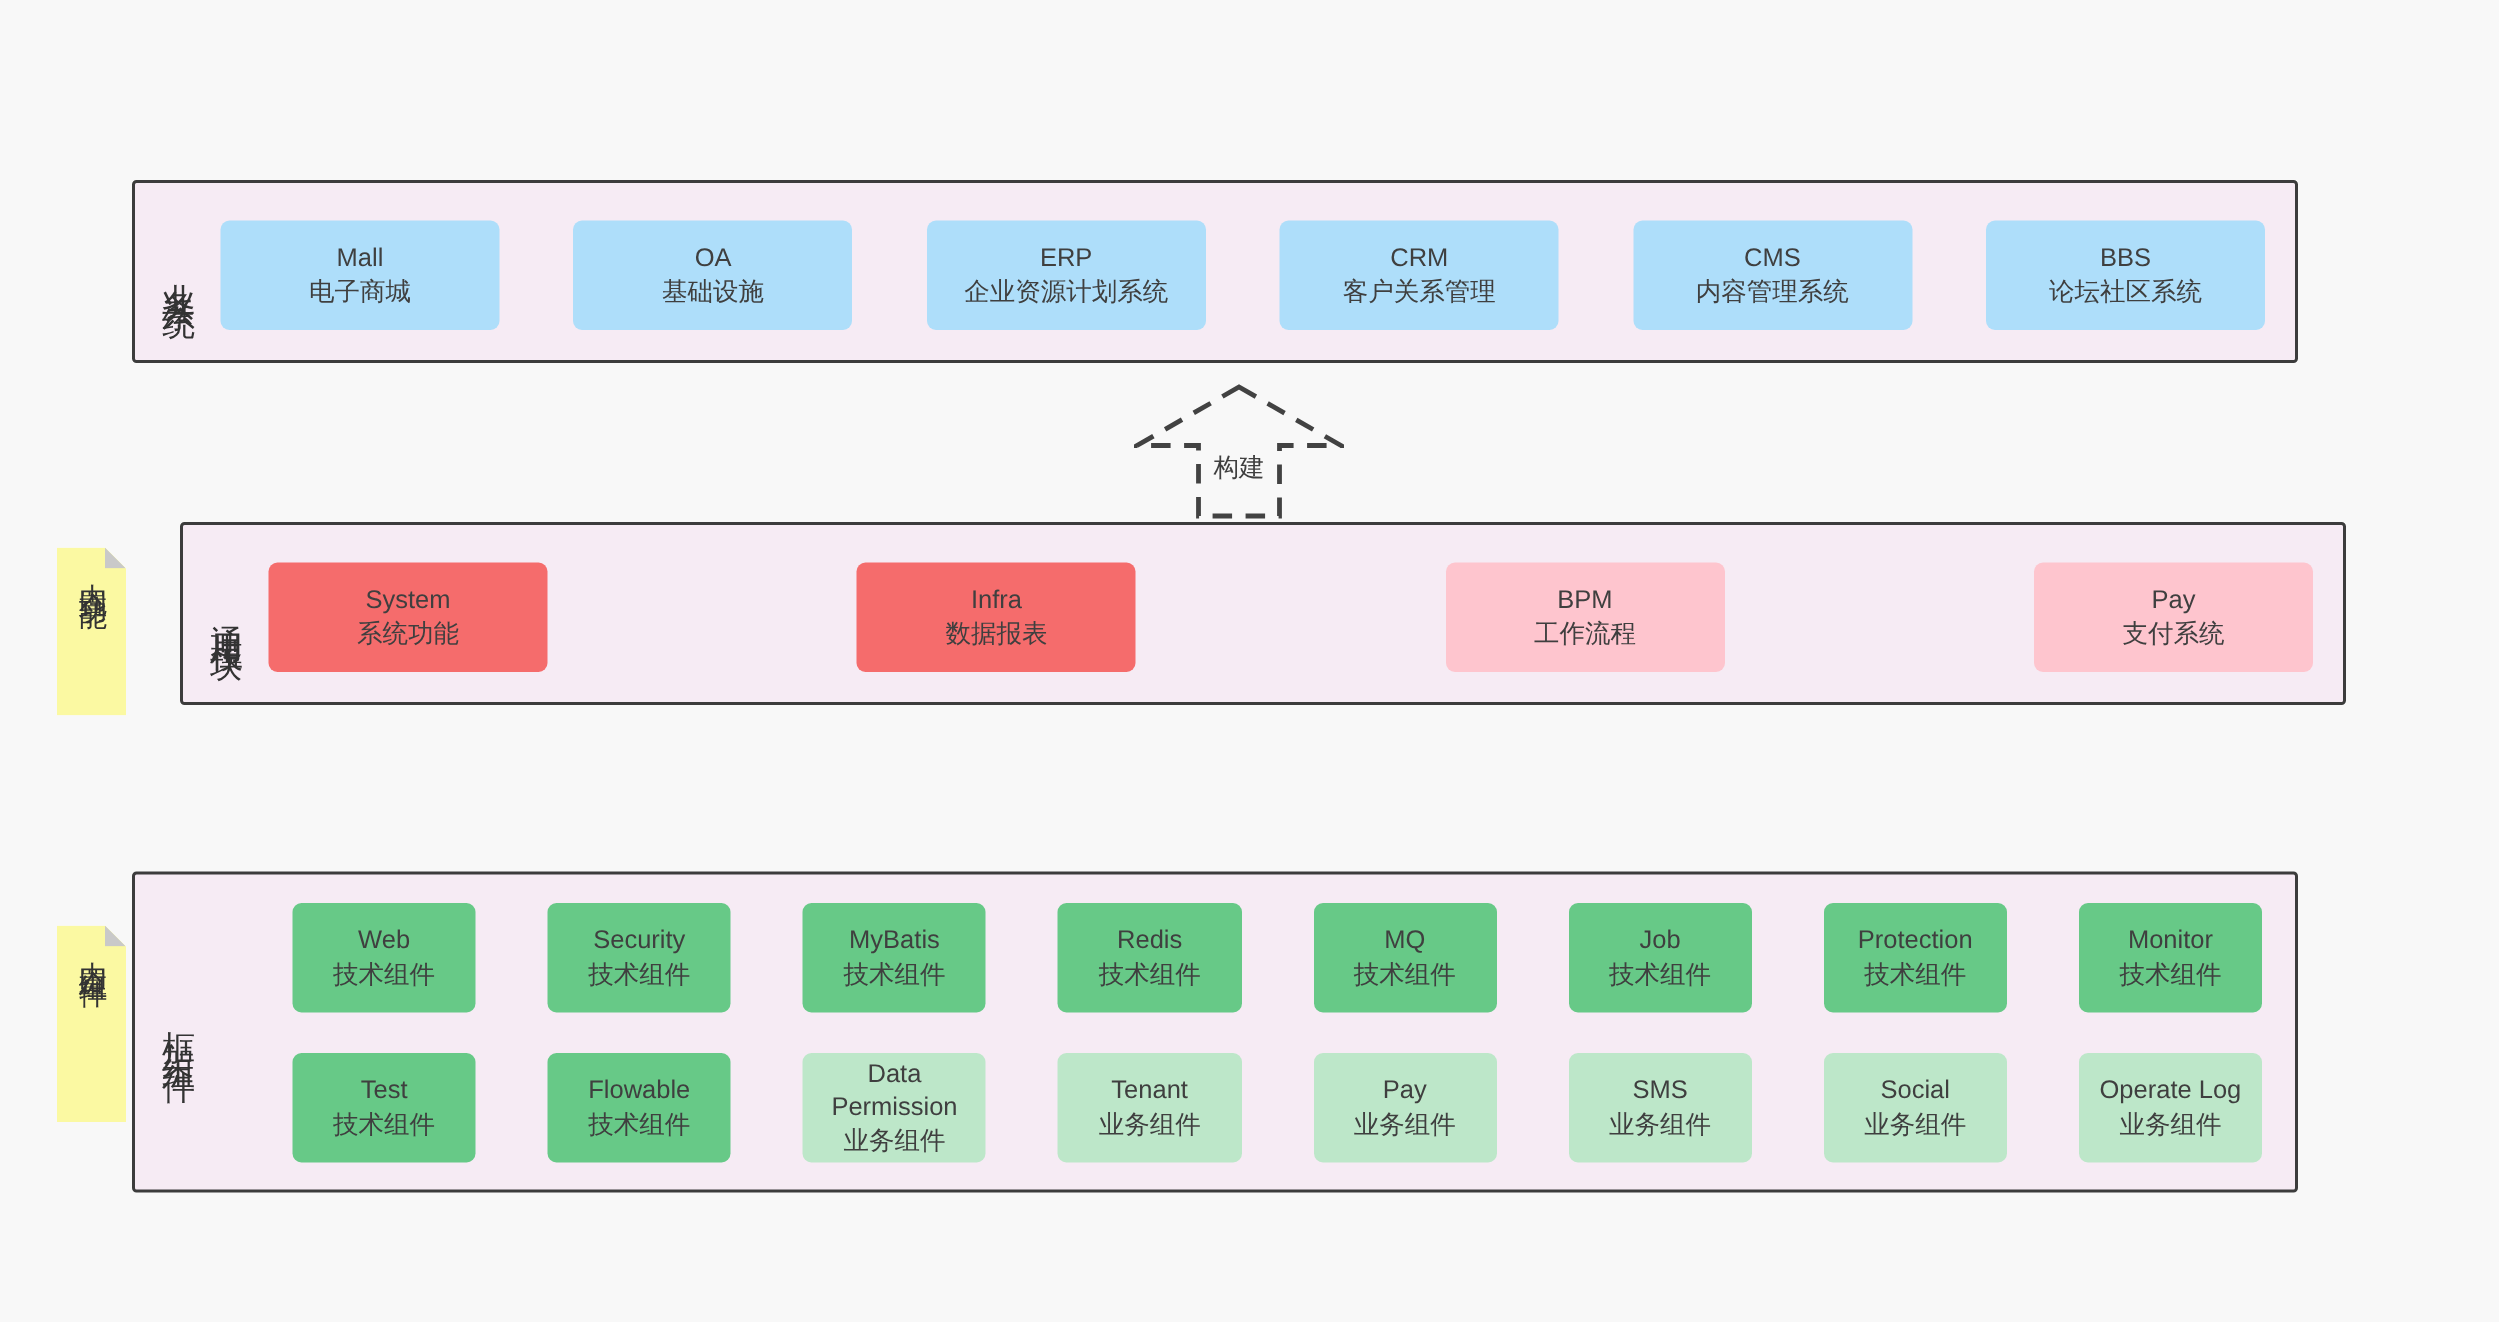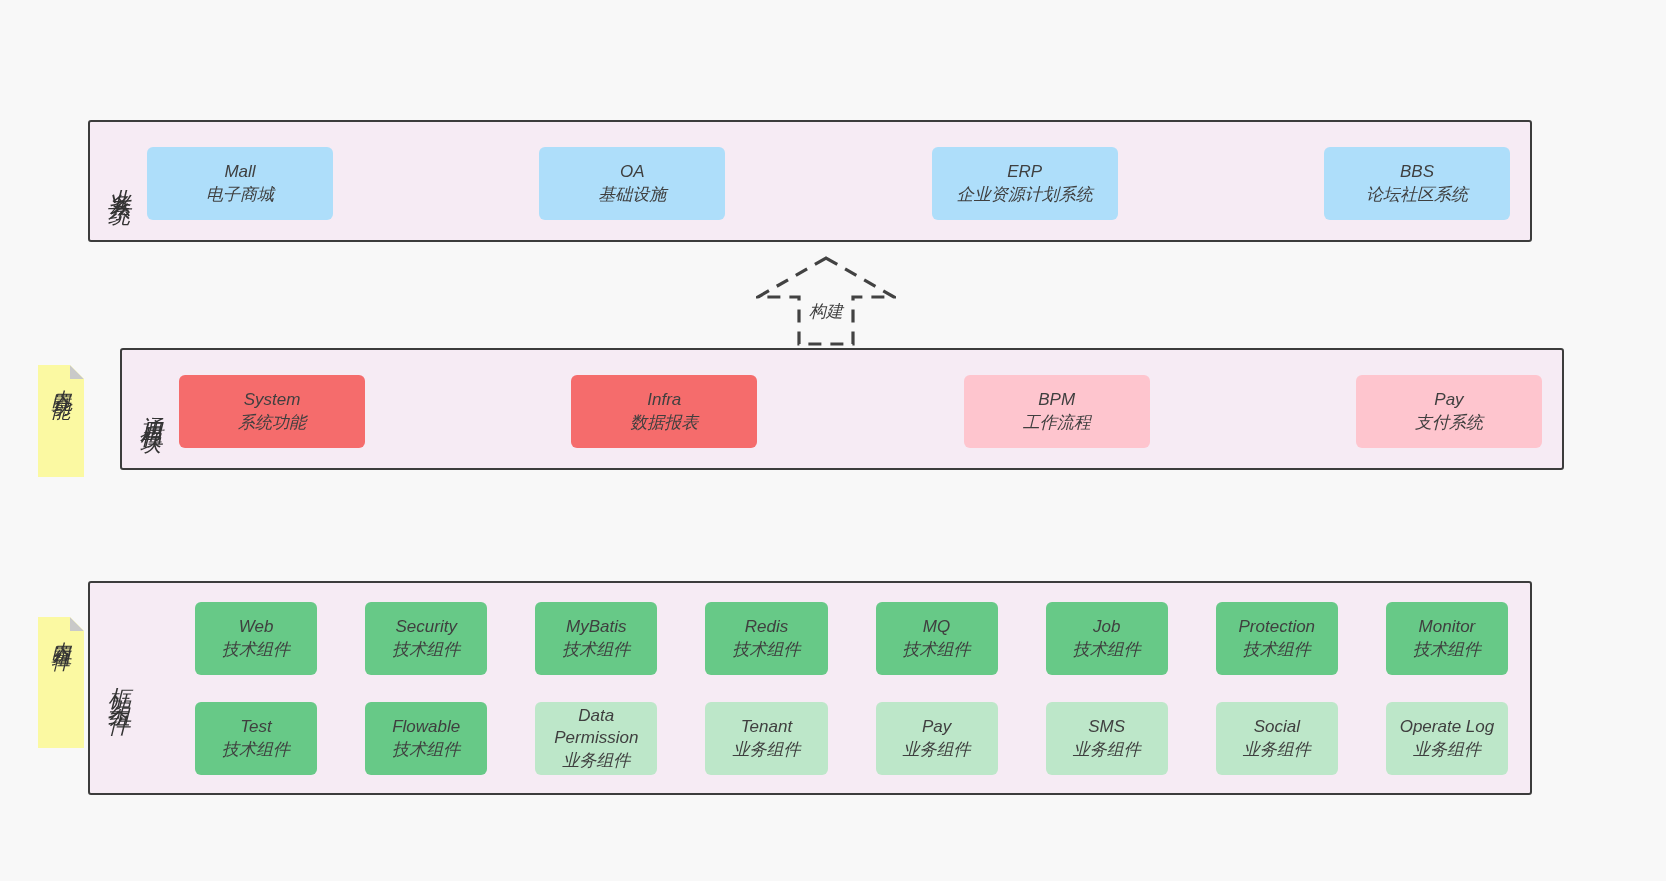--- a/index.html
+++ b/index.html
@@ -1,18 +1,18 @@
 <!DOCTYPE html>
 <html style="--page-bg: #f8f8f8; --band-bg: #f6ebf4; --band-border: #3c3c3c; --blue: #aedefa; --red: #f56c6c; --pink: #fec5ce; --green: #67c987; --green-light: #bde7c9; --yellow: #fbf9a2; --fold-gray: #c9c9c9; --text: #3f3f3f;"><head>
 <meta charset="utf-8">
 <style>
   * { box-sizing: border-box; margin: 0; padding: 0; }
   html,body { background: #f8f8f8; }
   body { font-family: "Liberation Sans", "DejaVu Sans", sans-serif; }
-  .page { position: relative; width: 1666px; height: 881px; background: var(--page-bg, #f8f8f8); overflow: hidden; font-style: italic; }
+  .page { position: relative; width: 1666px; height: 881px; background: var(--page-bg, #f8f8f8); overflow: hidden; }
 
   .band { position: absolute; left: 88px; width: 1444px; background: var(--band-bg, #f6ebf4);
           border: 2px solid var(--band-border, #3c3c3c); border-radius: 3px; }
   .band1 { top: 120px; height: 122px; }
   .band2 { top: 348px; height: 122px; margin-left: 32px; }
   .band3 { top: 581px; height: 214px; }
 
   .band-label { position: absolute; left: 14px; top: 50%; transform: translateY(-50%);
                 writing-mode: vertical-rl; text-orientation: upright;
                 font-size: 22px; letter-spacing: 5px; color: #333; }
@@ -67,20 +67,28 @@
       </div>
       <div class="box w186 blue">
         <span>OA</span>
         <span>基础设施</span>
       </div>
       <div class="box w186 blue">
         <span>ERP</span>
         <span>企业资源计划系统</span>
       </div>
       <div class="box w186 blue">
+        <span>CRM</span>
+        <span>客户关系管理</span>
+      </div>
+      <div class="box w186 blue">
+        <span>CMS</span>
+        <span>内容管理系统</span>
+      </div>
+      <div class="box w186 blue">
         <span>BBS</span>
         <span>论坛社区系统</span>
       </div>
     </div>
   </div>
 
   <div class="arrow arrow1">
     <svg width="140" height="90" viewBox="0 0 140 90">
       <polygon points="70,2 138,41 97,41 97,88 43,88 43,41 2,41" fill="none" stroke="#424242" stroke-width="3.2" stroke-dasharray="13 9"></polygon>
     </svg>

